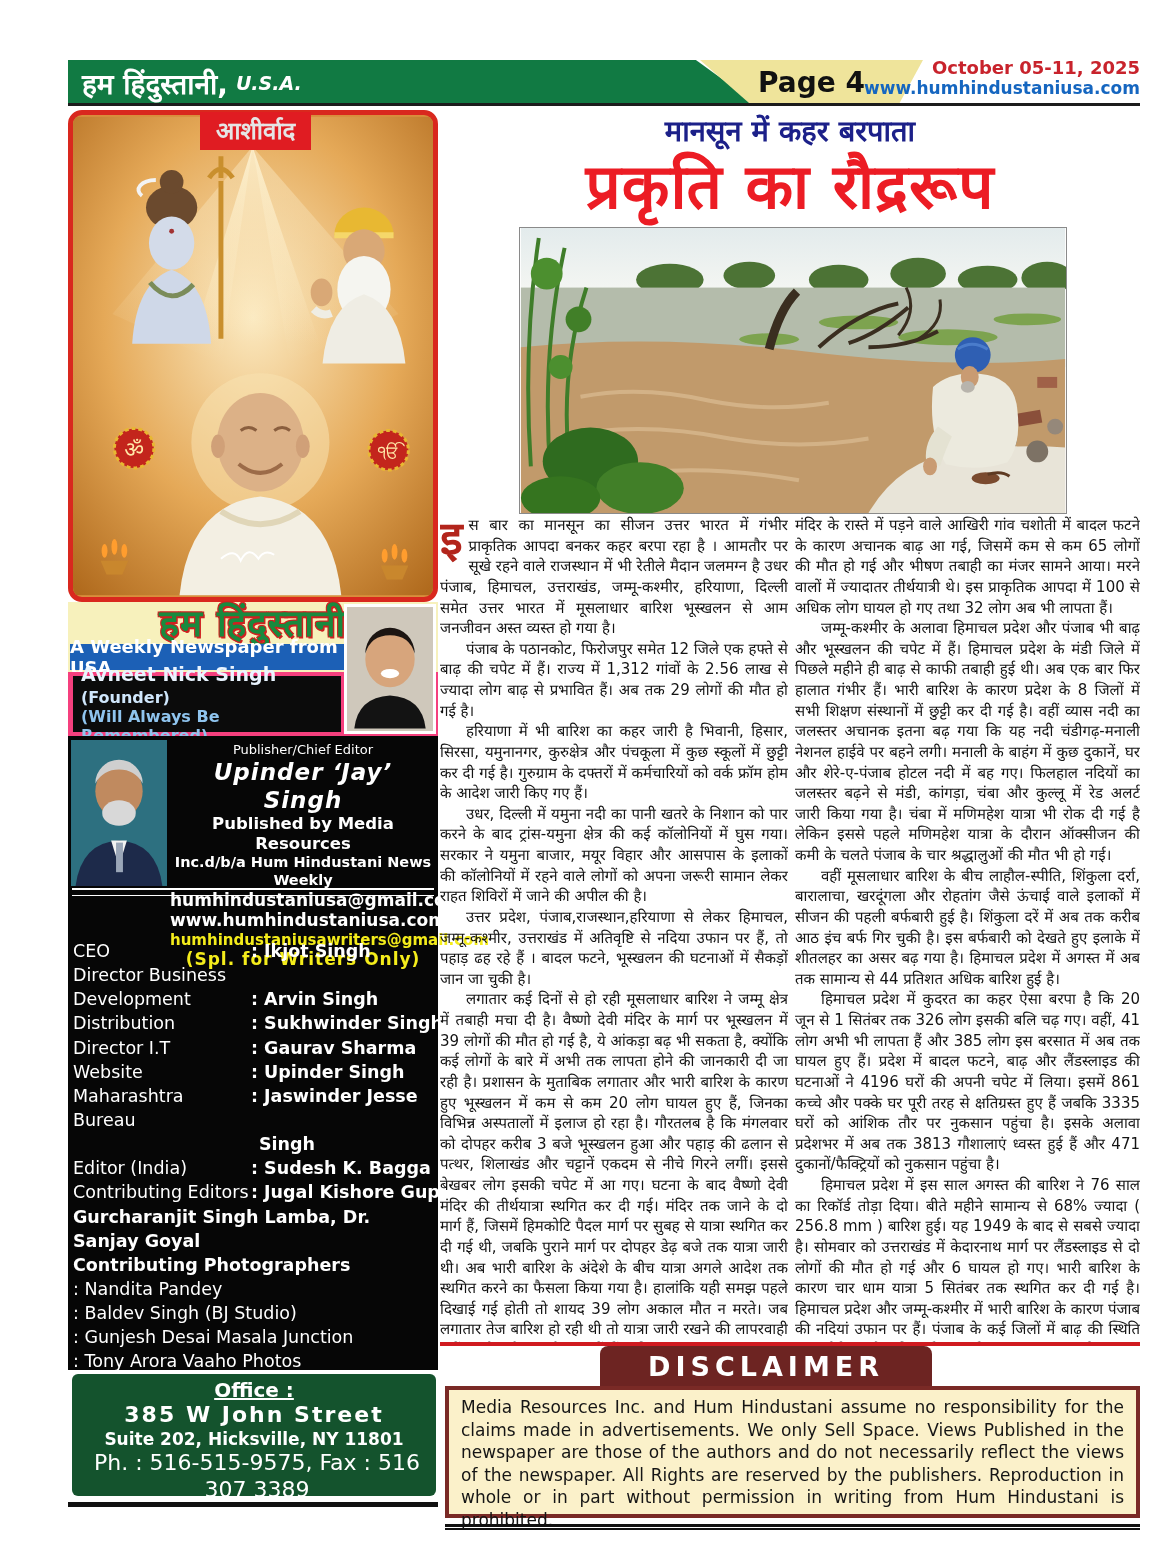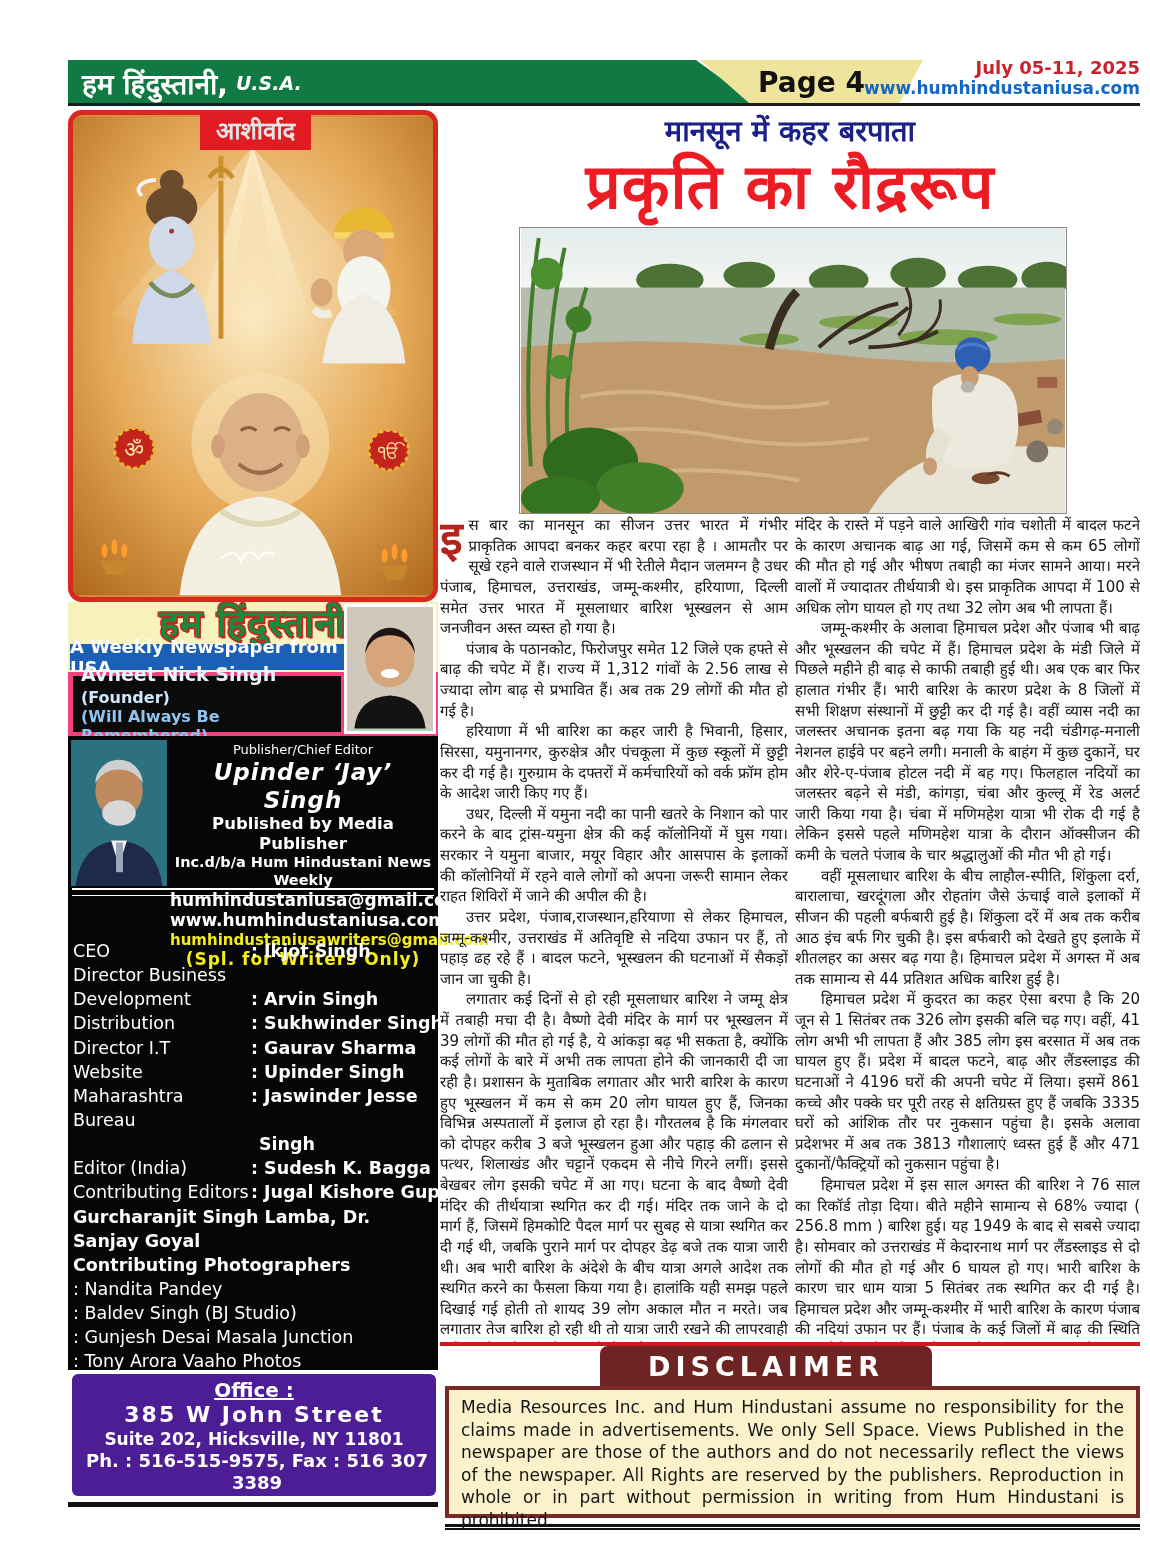--- a/index.html
+++ b/index.html
@@ -64,26 +64,26 @@
 
   .staff{left:73px;top:899px;width:362px;color:#fff;font-size:17.5px;line-height:1.38;margin-top:40px;}
   .staff-row{display:flex;}
   .s-label{width:178px;flex:none;}
   .s-value{font-weight:bold;white-space:nowrap;}
   .s-indent{padding-left:186px;}
   .s-full-b{font-weight:bold;}
   .s-dir .pre{font-weight:normal;}
 
   
-  .office{left:72px;top:1374px;width:364px;height:122px;background:#4c1d95;border-radius:6px;
+  .office{left:72px;top:1374px;width:364px;height:122px;background:#14532d;border-radius:6px;
           color:#fff;text-align:center;padding-top:4px;box-sizing:border-box;line-height:1.22;}
   .of-t{font-size:20px;font-weight:bold;text-decoration:underline;}
   .of-a1{font-size:22px;font-weight:bold;letter-spacing:2px;}
   .of-a2{font-size:17px;font-weight:bold;}
-  .of-ph{font-size:18px;font-weight:bold;padding-left:6px;}
+  .of-ph{font-size:22px;font-weight:normal;padding-left:6px;}
   .of-em{font-size:16.5px;font-weight:bold;}
   .dline-left{left:68px;top:1502px;width:370px;height:5px;border-top:3px solid #111;border-bottom:2px solid #111;box-sizing:border-box;}
 
   
   .kicker{left:440px;top:110px;width:700px;text-align:center;color:#1c2089;
           font-size:29px;font-weight:bold;}
   .headline{left:440px;top:142px;width:700px;text-align:center;color:#ec1c24;
             font-size:62px;font-weight:bold;letter-spacing:1px;}
   .floodimg{left:519px;top:227px;width:548px;height:287px;border:1px solid #8a8a8a;box-sizing:border-box;background:#cbb underline;}
   .floodimg svg{display:block;width:100%;height:100%;}
@@ -109,21 +109,21 @@
 </style>
 </head>
 <body>
 
 <div class="abs hdr-green">
   <span class="mh">हम हिंदुस्तानी,</span>
   <span class="usa">U.S.A.</span>
 </div>
 <div class="abs hdr-page">Page 4</div>
 <div class="abs hdr-right">
-  <div class="hdr-date">July 05-11, 2025</div>
+  <div class="hdr-date">October 05-11, 2025</div>
   <div class="hdr-site">www.humhindustaniusa.com</div>
 </div>
 <div class="abs hdr-line"></div>
 
 <div class="abs bless">
   <svg viewBox="0 0 365 485">
     <defs>
       <radialGradient id="bg1" cx="50%" cy="42%" r="75%">
         <stop offset="0%" stop-color="#fbe9c0"></stop>
           <stop offset="55%" stop-color="#e5a958"></stop>
@@ -225,21 +225,21 @@
     <path d="M24,44 a24,24 0 0,1 48,0 q-8,-14 -24,-14 q-16,0 -24,14" fill="#cfcfcf"></path>
     <ellipse cx="48" cy="74" rx="17" ry="13" fill="#d8d8d8"></ellipse>
     <path d="M4,148 q6,-44 44,-46 q38,2 44,46 z" fill="#1d2a4a"></path>
     <polygon points="40,102 56,102 48,128" fill="#f2f2f2"></polygon>
     <rect x="45" y="104" width="7" height="30" fill="#9aa6b8"></rect>
   </svg>
 </div>
 <div class="abs pub">
   <div class="pub-role">Publisher/Chief Editor</div>
   <div class="pub-name">Upinder ‘Jay’ Singh</div>
-  <div class="pub-l1">Published by Media Publisher</div>
+  <div class="pub-l1">Published by Media Resources</div>
   <div class="pub-l2">Inc.d/b/a Hum Hindustani News Weekly</div>
   <div class="pub-em">humhindustaniusa@gmail.com</div>
   <div class="pub-web">www.humhindustaniusa.com</div>
   <div class="pub-wem">humhindustaniusawriters@gmail.com</div>
   <div class="pub-note">(Spl. for Writers Only)</div>
 </div>
 <div class="abs wline"></div>
 
 <div class="abs staff">
   <div class="staff-row">

